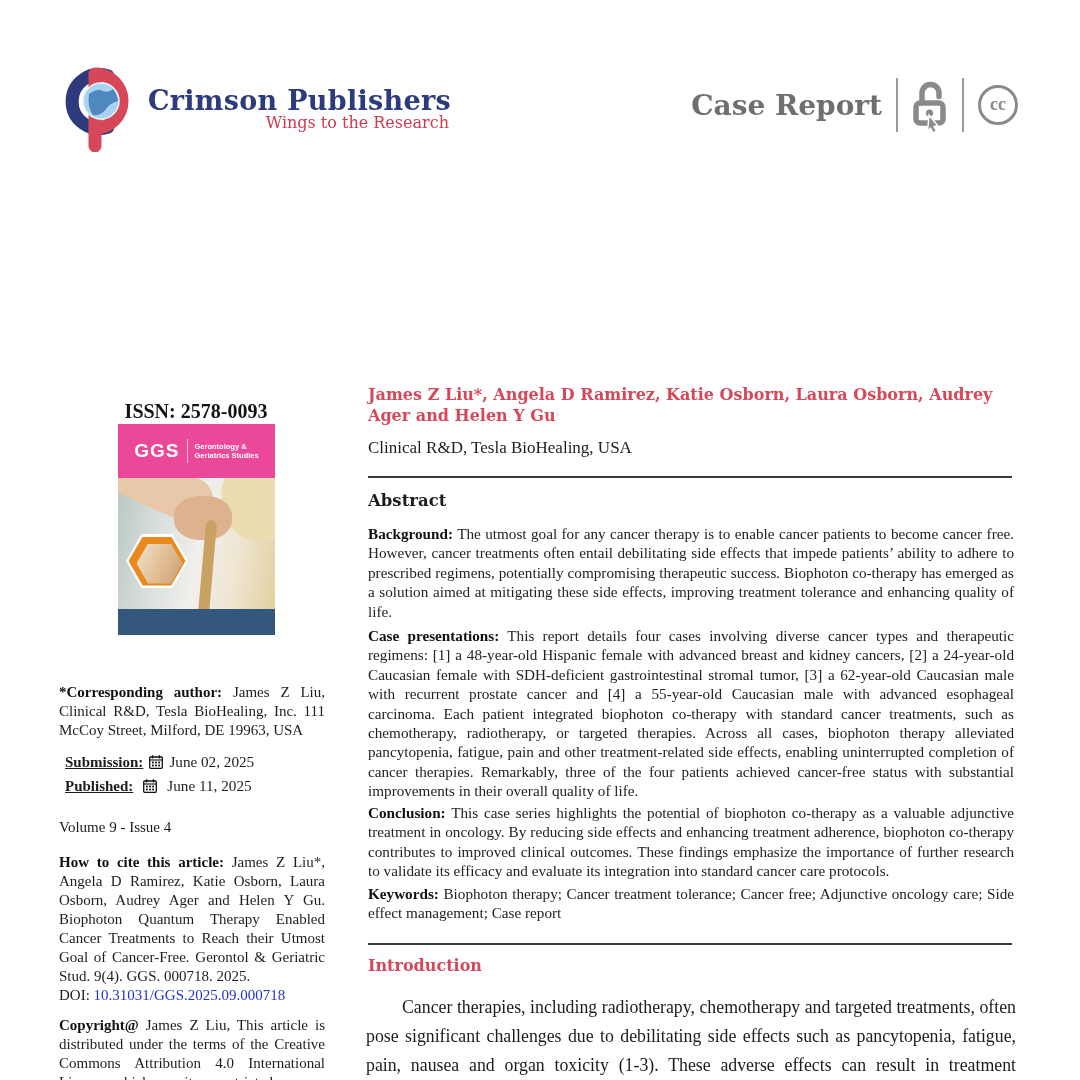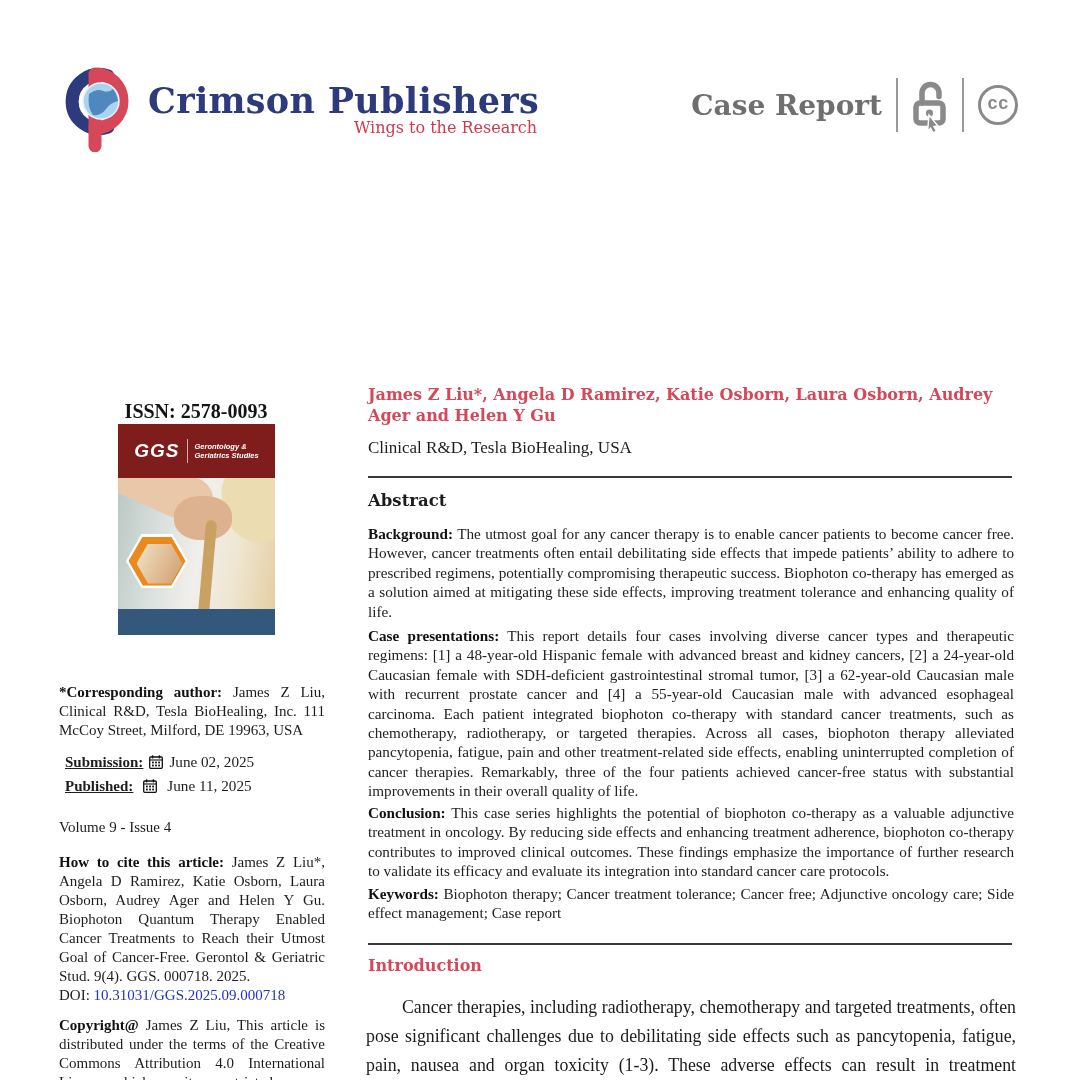--- a/index.html
+++ b/index.html
@@ -6,29 +6,29 @@
   html,body { background:#e9e9e9; }
   .page {
     position:relative; width:1080px; height:1080px; margin:0 auto;
     background:#ffffff; overflow:hidden;
     font-family:"Liberation Serif", serif; color:#1d1d1d;
   }
 
   
   .logo { position:absolute; left:62px; top:64px; display:flex; align-items:center; gap:10px; }
   .logo-mark { width:76px; height:88px; flex:0 0 auto; }
-  .logo-name  { font-family:"DejaVu Serif", serif; font-weight:bold; font-size:35px; color:#2d3a7c; letter-spacing:.3px; }
+  .logo-name  { font-family:"DejaVu Serif", serif; font-weight:bold; font-size:27px; color:#2d3a7c; letter-spacing:.3px; }
   .logo-tagline { font-family:"DejaVu Serif", serif; font-size:16px; color:#cf3a4f; text-align:right; padding-right:2px; margin-top:-3px; }
 
   .badge { position:absolute; top:78px; right:62px; display:flex; align-items:center; gap:14px; }
   .badge-label { font-family:"DejaVu Serif", serif; font-weight:600; font-size:28px; color:#6f6f6f; }
   .vdiv { width:2px; height:54px; background:#9a9a9a; }
   .cc-circle { width:40px; height:40px; border:3px solid #8a8a8a; border-radius:50%;
     display:flex; align-items:center; justify-content:center;
-    font-family:Liberation Mono, monospace; font-weight:bold; font-size:18px; color:#8a8a8a; line-height:1; padding-bottom:2px;}
+    font-family:Liberation Serif, serif; font-weight:bold; font-size:18px; color:#8a8a8a; line-height:1; padding-bottom:2px;}
 
   
   .title { position:absolute; left:366px; top:236px; width:648px; text-align:center;
     font-family:"DejaVu Serif", serif; font-weight:bold; font-size:27px; line-height:42px; color:#262626; }
   .authors { position:absolute; left:368px; top:384px; width:648px;
     font-family:"DejaVu Serif", serif; font-weight:bold; font-size:16px; line-height:21px; color:#d6475a; }
   .affiliation { position:absolute; left:368px; top:438px; font-size:17px; color:#1d1d1d; }
   .rule { position:absolute; left:368px; width:644px; border-top:2.5px solid #3a3a3a; }
   .rule-1 { top:476px; }
   .rule-2 { top:943px; }
@@ -43,21 +43,21 @@
   .p-keywords   { top:884px; }
   .intro-heading { position:absolute; left:368px; top:956px;
     font-family:"DejaVu Serif", serif; font-weight:bold; font-size:16px; color:#d6475a; }
   .intro-par { position:absolute; left:366px; top:993px; width:650px; text-align:justify;
     text-indent:36px; font-size:17.8px; line-height:28.8px; color:#1b1b1b; }
 
   
   .issn { position:absolute; left:98px; top:400px; width:196px; text-align:center;
     font-weight:bold; font-size:20px; color:#141414; }
   .cover { position:absolute; left:118px; top:424px; width:157px; height:211px; background:#33587c; overflow:hidden; }
-  .cover-head { height:54px; display:flex; align-items:center; justify-content:center; gap:7px; background:#7f1d1d;font-style:italic; }
+  .cover-head { height:54px; display:flex; align-items:center; justify-content:center; gap:7px; background:#ec4899; }
   .cover-abbr { font-family:"Liberation Sans", sans-serif; font-weight:bold; font-size:19px; color:#fff; letter-spacing:1px; }
   .cover-div { width:1px; height:24px; background:rgba(255,255,255,.65); }
   .cover-journal { font-family:"Liberation Sans", sans-serif; font-weight:bold; font-size:7.5px; line-height:9px; color:#fff; }
   .cover-photo { position:relative; height:131px;
     background:linear-gradient(100deg,#b9c7c3 0%,#d9e0dd 28%,#f1efec 52%,#efe6d2 74%,#e3cfa2 100%); overflow:hidden; }
   .photo-arm { position:absolute; left:-12px; top:-14px; width:110px; height:46px; background:#e9c7a9;
     border-radius:40px; transform:rotate(24deg); }
   .photo-hand { position:absolute; left:56px; top:18px; width:58px; height:44px; background:#dcb28f; border-radius:45%; }
   .photo-sleeve { position:absolute; right:-18px; top:-20px; width:70px; height:84px; background:#ecdcb2; border-radius:36px; transform:rotate(-12deg); }
   .photo-cane { position:absolute; left:84px; top:42px; width:11px; height:96px; background:#c9a263; border-radius:6px; transform:rotate(5deg); }

